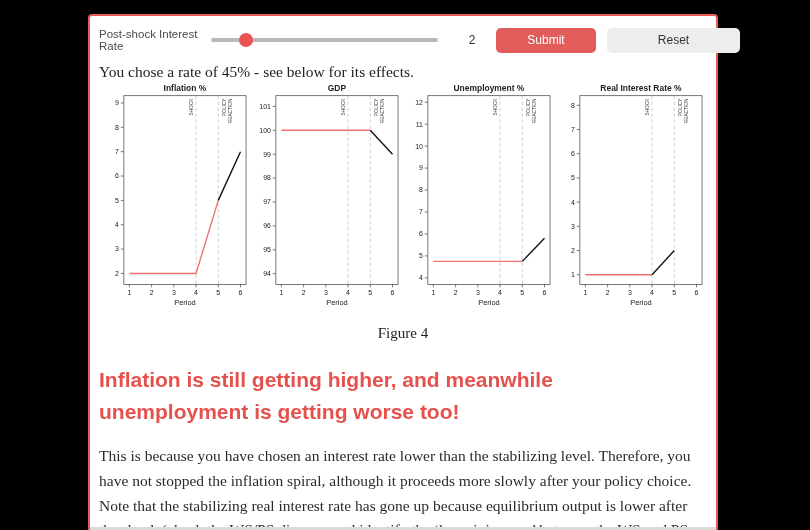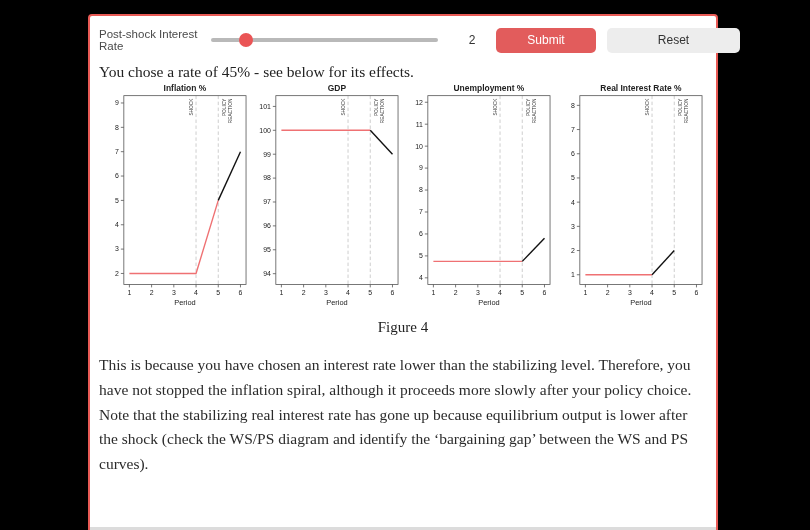--- a/index.html
+++ b/index.html
@@ -18,21 +18,21 @@
   .slider-thumb { position:absolute; top:1px; left:calc(15.4% - 7px); width:14px; height:14px; border-radius:50%; background:#ea5455; }
   .slider-value { font-size:12px; color:#333; margin-left:28px; width:12px; text-align:center; flex:none; }
   .btn { height:25px; font-size:12px; border:none; border-radius:5px; cursor:pointer; flex:none;
          font-family:"Liberation Sans", sans-serif; }
   .btn.submit { margin-left:18px; width:100px; background:#e25c5c; color:#ffffff; }
   .btn.reset  { margin-left:11px;  width:133px; background:#ededed; color:#333333; }
   .intro { font-family:"Liberation Serif", serif; font-size:15.5px; color:#222; margin-top:9px; }
   .charts { display:flex; }
   .charts svg { display:block; }
   .figure-caption { font-family:"Liberation Serif", serif; font-size:15px; color:#222;
-                    text-align:center; margin-top:6px; }
+                    text-align:center; margin-top:12px; }
   .headline { font-size:21px; font-weight:bold; color:#e5524e; line-height:1.5; margin-top:22px; }
   .body-text { font-family:"Liberation Serif", serif; font-size:15.5px; color:#2b2b2b;
                line-height:1.6; margin-top:17px; }
   .next-section-edge { position:absolute; left:90px; top:527px; width:626px; height:3px; background:#dcdcdc; }
 </style>
 </head>
 <body>
 
 <div class="page">
   <div class="panel">
@@ -210,18 +210,19 @@
           <line x1="142.40909090909093" y1="204" x2="142.40909090909093" y2="207" stroke="#555" stroke-width="0.8"></line>
           <text x="142.40909090909093" y="215" text-anchor="middle" font-size="7" fill="#222" font-family="Liberation Sans, sans-serif">6</text>
           <text x="86.5" y="225" text-anchor="middle" font-size="7.5" fill="#222" font-family="Liberation Sans, sans-serif">Period</text>
           <polyline points="30.59090909090909,194.25641025641025 52.95454545454545,194.25641025641025 75.31818181818181,194.25641025641025 97.68181818181819,194.25641025641025" fill="none" stroke="#ef7173" stroke-width="1.4" stroke-linejoin="round"></polyline>
           <polyline points="97.68181818181819,194.25641025641025 120.04545454545455,169.8974358974359" fill="none" stroke="#111111" stroke-width="1.4" stroke-linejoin="round"></polyline>
         </svg>
       </div>
 
     <div class="figure-caption">Figure 4</div>
 
+    <h2 class="headline">Inflation is still getting higher, and meanwhile unemployment is getting worse too!</h2>
 
     <p class="body-text">This is because you have chosen an interest rate lower than the stabilizing level. Therefore, you have not stopped the inflation spiral, although it proceeds more slowly after your policy choice. Note that the stabilizing real interest rate has gone up because equilibrium output is lower after the shock (check the WS/PS diagram and identify the ‘bargaining gap’ between the WS and PS curves).</p>
 
   </div>
   <div class="next-section-edge"></div>
 </div>
 
 </body></html>

